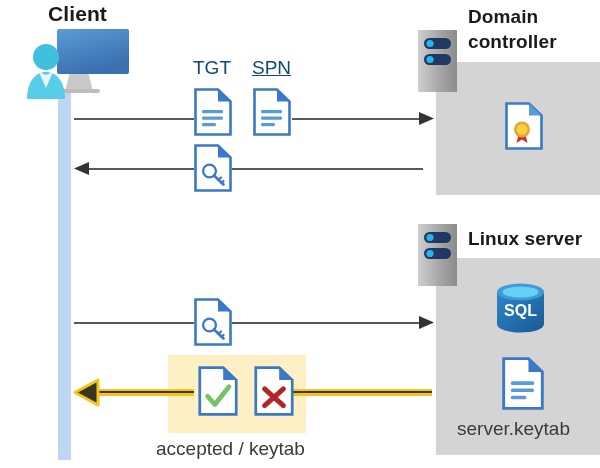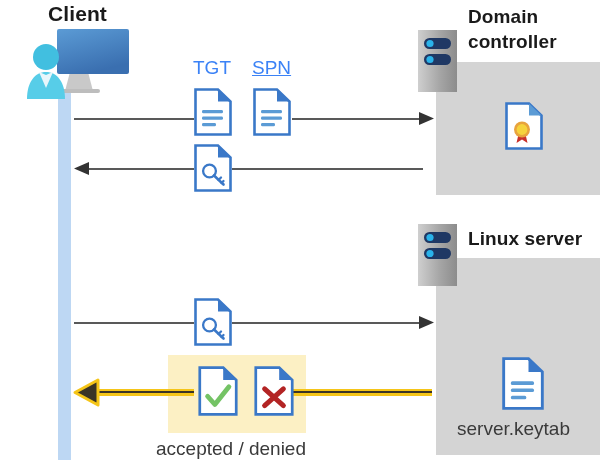--- a/index.html
+++ b/index.html
@@ -14,21 +14,21 @@
   
   .title{font-weight:bold;color:#1a1a1a;letter-spacing:.1px;}
   .client-title{font-size:21px;left:32px;top:2px;}
   .dc-title{font-size:19px;left:452px;top:4px;line-height:25px;text-align:left;}
   .ls-title{font-size:19px;left:452px;top:228px;}
 
   
   .lifeline{background:#bdd7f3;left:42px;top:90px;width:13px;height:370px;}
 
   
-  .doclabel{font-size:19px;color:#3b82f6;}
+  .doclabel{font-size:19px;color:#0c4a6e;}
   .caption{font-size:19px;color:#3a3a3a;}
   .keytab-label{font-size:19px;color:#3a3a3a;}
 
   
   .hline{background:#595959;height:1.5px;}
   .yline{height:7px;background:linear-gradient(to bottom,#f5c518 0 2px,#3a3426 2px 4px,#f5c518 4px 7px);}
 
   .highlight{background:#fcf0c4;}
 
   svg{display:block;overflow:visible;}
@@ -174,20 +174,32 @@
     <svg width="38" height="48" viewBox="0 0 38 48">
       <path d="M1.5 1.5 H24 L36.5 13.5 V46.5 H1.5 Z" fill="#ffffff" stroke="#3a78c8" stroke-width="2.6"></path>
       <path d="M24 1.5 L36.5 13.5 H24 Z" fill="#3a78c8"></path>
       <circle cx="15.5" cy="27" r="6.4" fill="none" stroke="#3a78c8" stroke-width="2.3"></circle>
       <path d="M20 31.5 L29.5 40.5" stroke="#3a78c8" stroke-width="2.6" stroke-linecap="round"></path>
       <path d="M24.5 36 L27 33.5" stroke="#3a78c8" stroke-width="2.3" stroke-linecap="round"></path>
       <path d="M27.5 39 L29.5 37" stroke="#3a78c8" stroke-width="2.3" stroke-linecap="round"></path>
     </svg>
   </div>
 
+  <div class="abs" style="left:478px;top:283px;">
+    <svg width="53" height="50" viewBox="0 0 53 50">
+      <linearGradient id="sqlg" x1="0" y1="0" x2="1" y2="1">
+        <stop offset="0%" stop-color="#2f86c9"></stop>
+        <stop offset="100%" stop-color="#175a95"></stop>
+      </linearGradient>
+      <path d="M3 9 V41 C3 46 13.5 49.5 26.5 49.5 C39.5 49.5 50 46 50 41 V9 Z" fill="url(#sqlg)"></path>
+      <ellipse cx="26.5" cy="9" rx="23.5" ry="8.5" fill="#3e9ad8"></ellipse>
+      <ellipse cx="26.5" cy="9" rx="18" ry="5.6" fill="#66d2f2"></ellipse>
+      <text x="26.5" y="32.5" font-family="Liberation Sans, sans-serif" font-size="16" font-weight="bold" fill="#ffffff" text-anchor="middle">SQL</text>
+    </svg>
+  </div>
 
   <div class="abs" style="left:486px;top:357px;">
     <svg width="42" height="53" viewBox="0 0 38 48">
       <path d="M1.5 1.5 H24 L36.5 13.5 V46.5 H1.5 Z" fill="#ffffff" stroke="#3a78c8" stroke-width="2.6"></path>
       <path d="M24 1.5 L36.5 13.5 H24 Z" fill="#3a78c8"></path>
       <rect x="8" y="22" width="21" height="3.3" rx="1.4" fill="#5b9bd5"></rect>
       <rect x="8" y="28.5" width="21" height="3.3" rx="1.4" fill="#5b9bd5"></rect>
       <rect x="8" y="35" width="14" height="3.3" rx="1.4" fill="#5b9bd5"></rect>
     </svg>
   </div>
@@ -214,15 +226,15 @@
 
   <div class="abs" style="left:238px;top:366px;">
     <svg width="40" height="50" viewBox="0 0 38 48">
       <path d="M1.5 1.5 H24 L36.5 13.5 V46.5 H1.5 Z" fill="#ffffff" stroke="#3a78c8" stroke-width="2.6"></path>
       <path d="M24 1.5 L36.5 13.5 H24 Z" fill="#3a78c8"></path>
       <path d="M10 22 L28 38" stroke="#b32424" stroke-width="4.8" stroke-linecap="round"></path>
       <path d="M28 22 L10 38" stroke="#b32424" stroke-width="4.8" stroke-linecap="round"></path>
     </svg>
   </div>
 
-  <div class="abs caption" style="left:140px;top:438px;">accepted / denied</div>
+  <div class="abs caption" style="left:140px;top:438px;">accepted / keytab</div>
 
 </div>
 
 </body></html>

